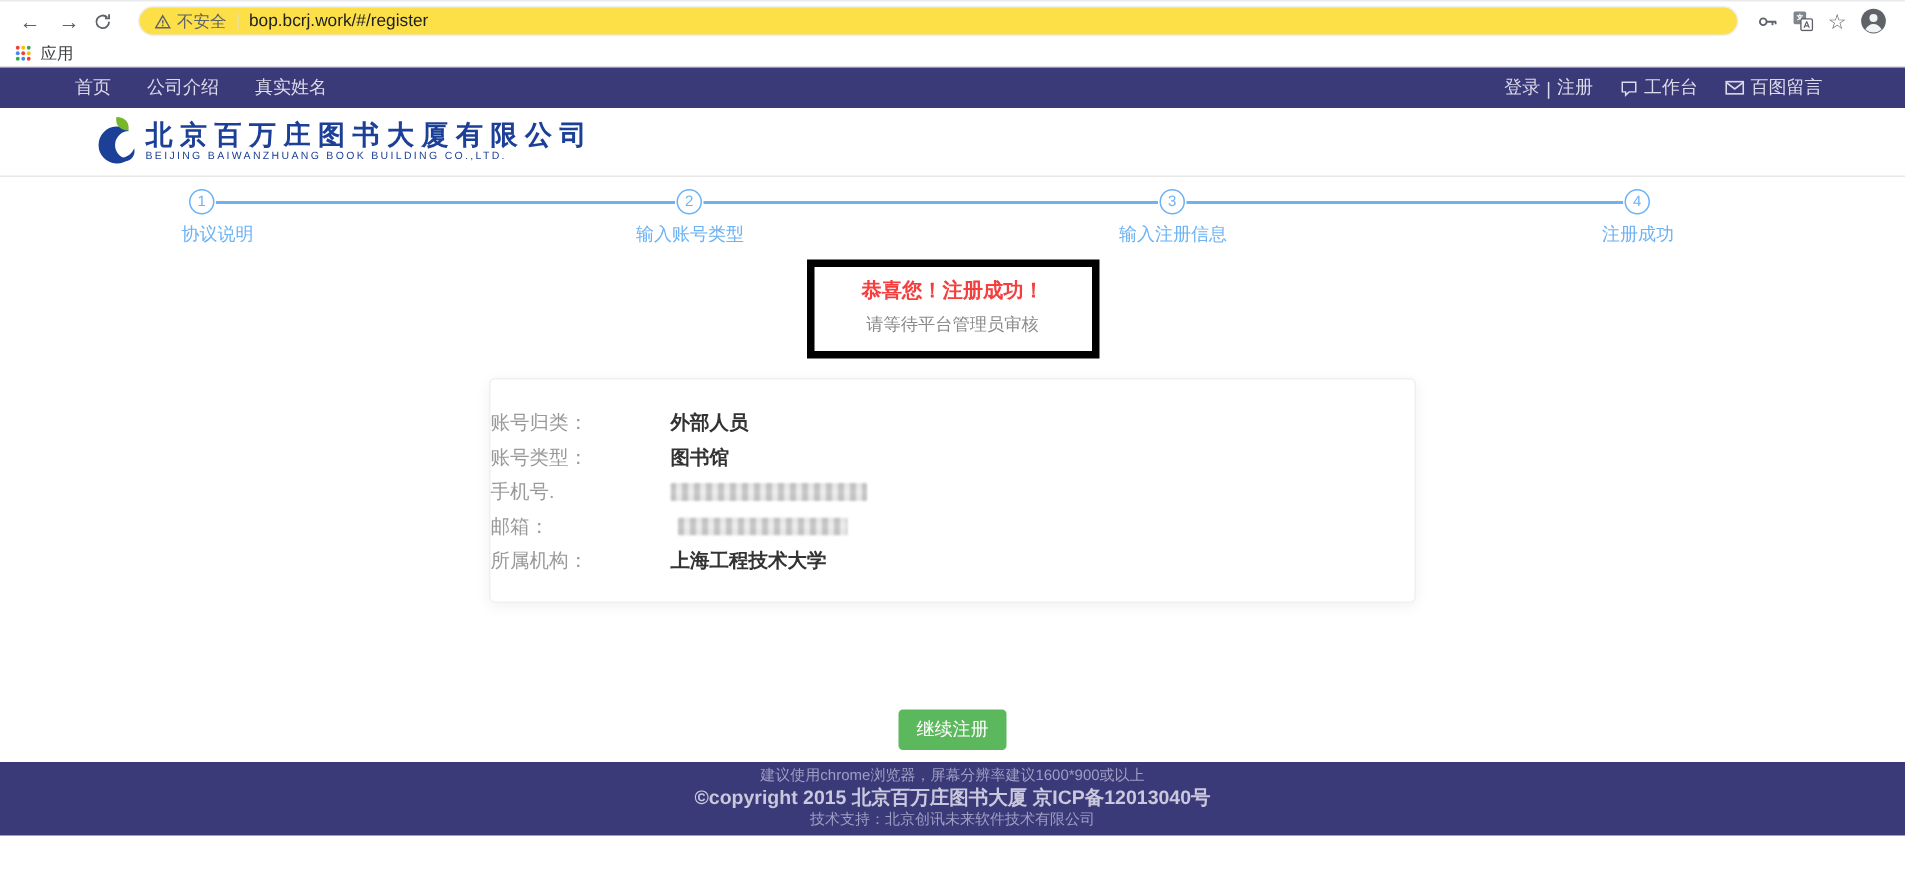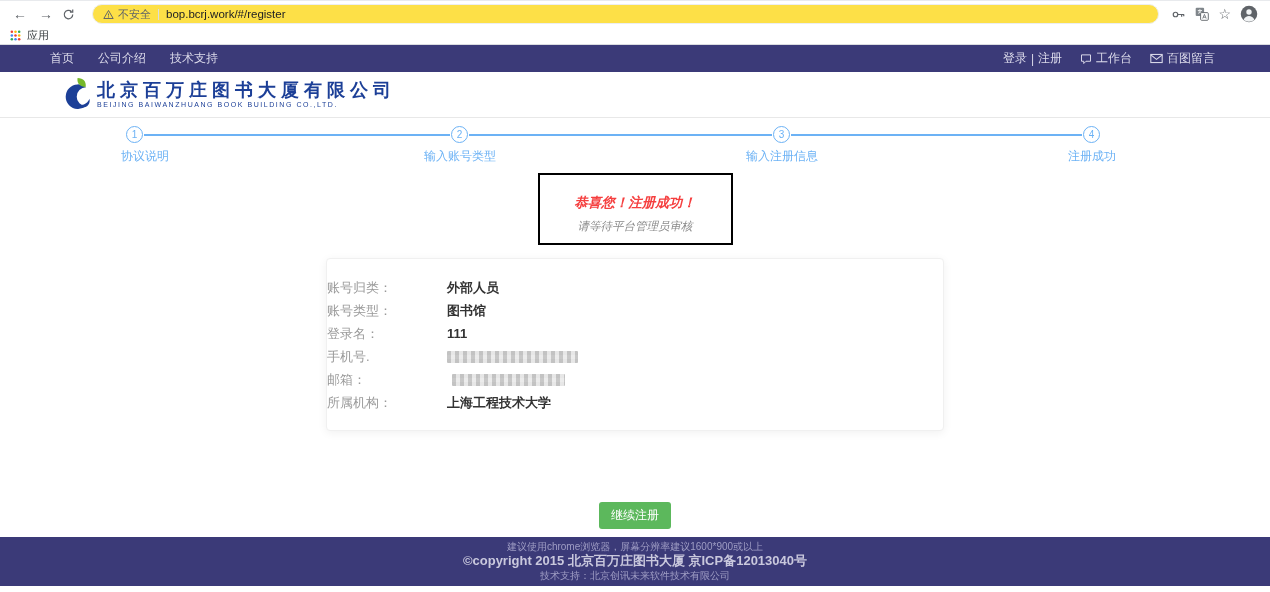--- a/index.html
+++ b/index.html
@@ -34,21 +34,21 @@
   .stepper { position:relative; height:50px; }
   .step-circle { position:absolute; top:8px; width:17px; height:17px; border:1px solid #6cb2f5; border-radius:50%;
                  color:#6cb2f5; font-size:10px; line-height:15px; text-align:center; background:#fff; }
   .step-line { position:absolute; top:16px; height:1.5px; background:#6cb2f5; }
   .step-label { position:absolute; top:30px; transform:translateX(-50%); font-size:12px; color:#6cb2f5; white-space:nowrap; }
   .c1{left:126px;} .c2{left:451px;} .c3{left:773px;} .c4{left:1083px;}
   .l1{left:144px;width:306px;} .l2{left:469px;width:303px;} .l3{left:791px;width:291px;}
   .t1{left:145px;} .t2{left:460px;} .t3{left:782px;} .t4{left:1092px;}
 
   
-  .success-box { width:195px; margin:5px auto 0; border:2px solid #000000; background:#fff; text-align:center; padding:20px 0 10px;font-style:italic; }
+  .success-box { width:195px; margin:5px auto 0; border:5px solid #000000; background:#fff; text-align:center; padding:8px 0 10px; }
   .success-title { color:#f53f3f; font-size:13.5px; font-weight:bold; line-height:16px; }
   .success-sub { color:#8a8a8a; font-size:11.5px; line-height:14px; margin-top:8px; }
 
   
   .card { width:618px; margin:13px auto 0; background:#fff; border:1px solid #f0f0f0; border-radius:4px;
           box-shadow:0 2px 10px rgba(0,0,0,0.06); padding:17px 0 16px; }
   .field-row { display:flex; align-items:center; height:23px; }
   .f-label { width:113px; text-align:left; color:#999; font-size:13px; white-space:nowrap; }
   .f-value { margin-left:7px; color:#333; font-weight:bold; font-size:13px; }
   .blur-block { display:inline-block; margin-left:7px; border-radius:1px;
@@ -134,21 +134,21 @@
         <circle cx="6" cy="10" r="1.4" fill="#4285f4"></circle>
         <circle cx="10" cy="10" r="1.4" fill="#ea4335"></circle>
     </svg>
   </span>
   <span class="bm-label">应用</span>
 </div>
 
 <div class="navbar">
   <span class="nav-item">首页</span>
   <span class="nav-item">公司介绍</span>
-  <span class="nav-item">技术支持</span>
+  <span class="nav-item">真实姓名</span>
   <div class="nav-right">
     <span class="nav-link">
       <span>登录</span>
       <span>|</span>
       <span>注册</span>
     </span>
     <span class="nav-link">
       <span>
         <svg width="12" height="12" viewBox="0 0 16 16">
             <path d="M2 2.5h12v8.5H8l-3 3v-3H2z" fill="none" stroke="#dcdbeb" stroke-width="1.3"></path>
@@ -204,24 +204,20 @@
 <div class="card">
   <div class="field-row">
     <span class="f-label">账号归类：</span>
     <span class="f-value">外部人员</span>
   </div>
   <div class="field-row">
     <span class="f-label">账号类型：</span>
     <span class="f-value">图书馆</span>
   </div>
   <div class="field-row">
-    <span class="f-label">登录名：</span>
-    <span class="f-value">111</span>
-  </div>
-  <div class="field-row">
     <span class="f-label">手机号.</span>
     <span class="blur-block w-phone"></span>
   </div>
   <div class="field-row">
     <span class="f-label">邮箱：</span>
     <span class="blur-block w-email"></span>
   </div>
   <div class="field-row">
     <span class="f-label">所属机构：</span>
     <span class="f-value">上海工程技术大学</span>

